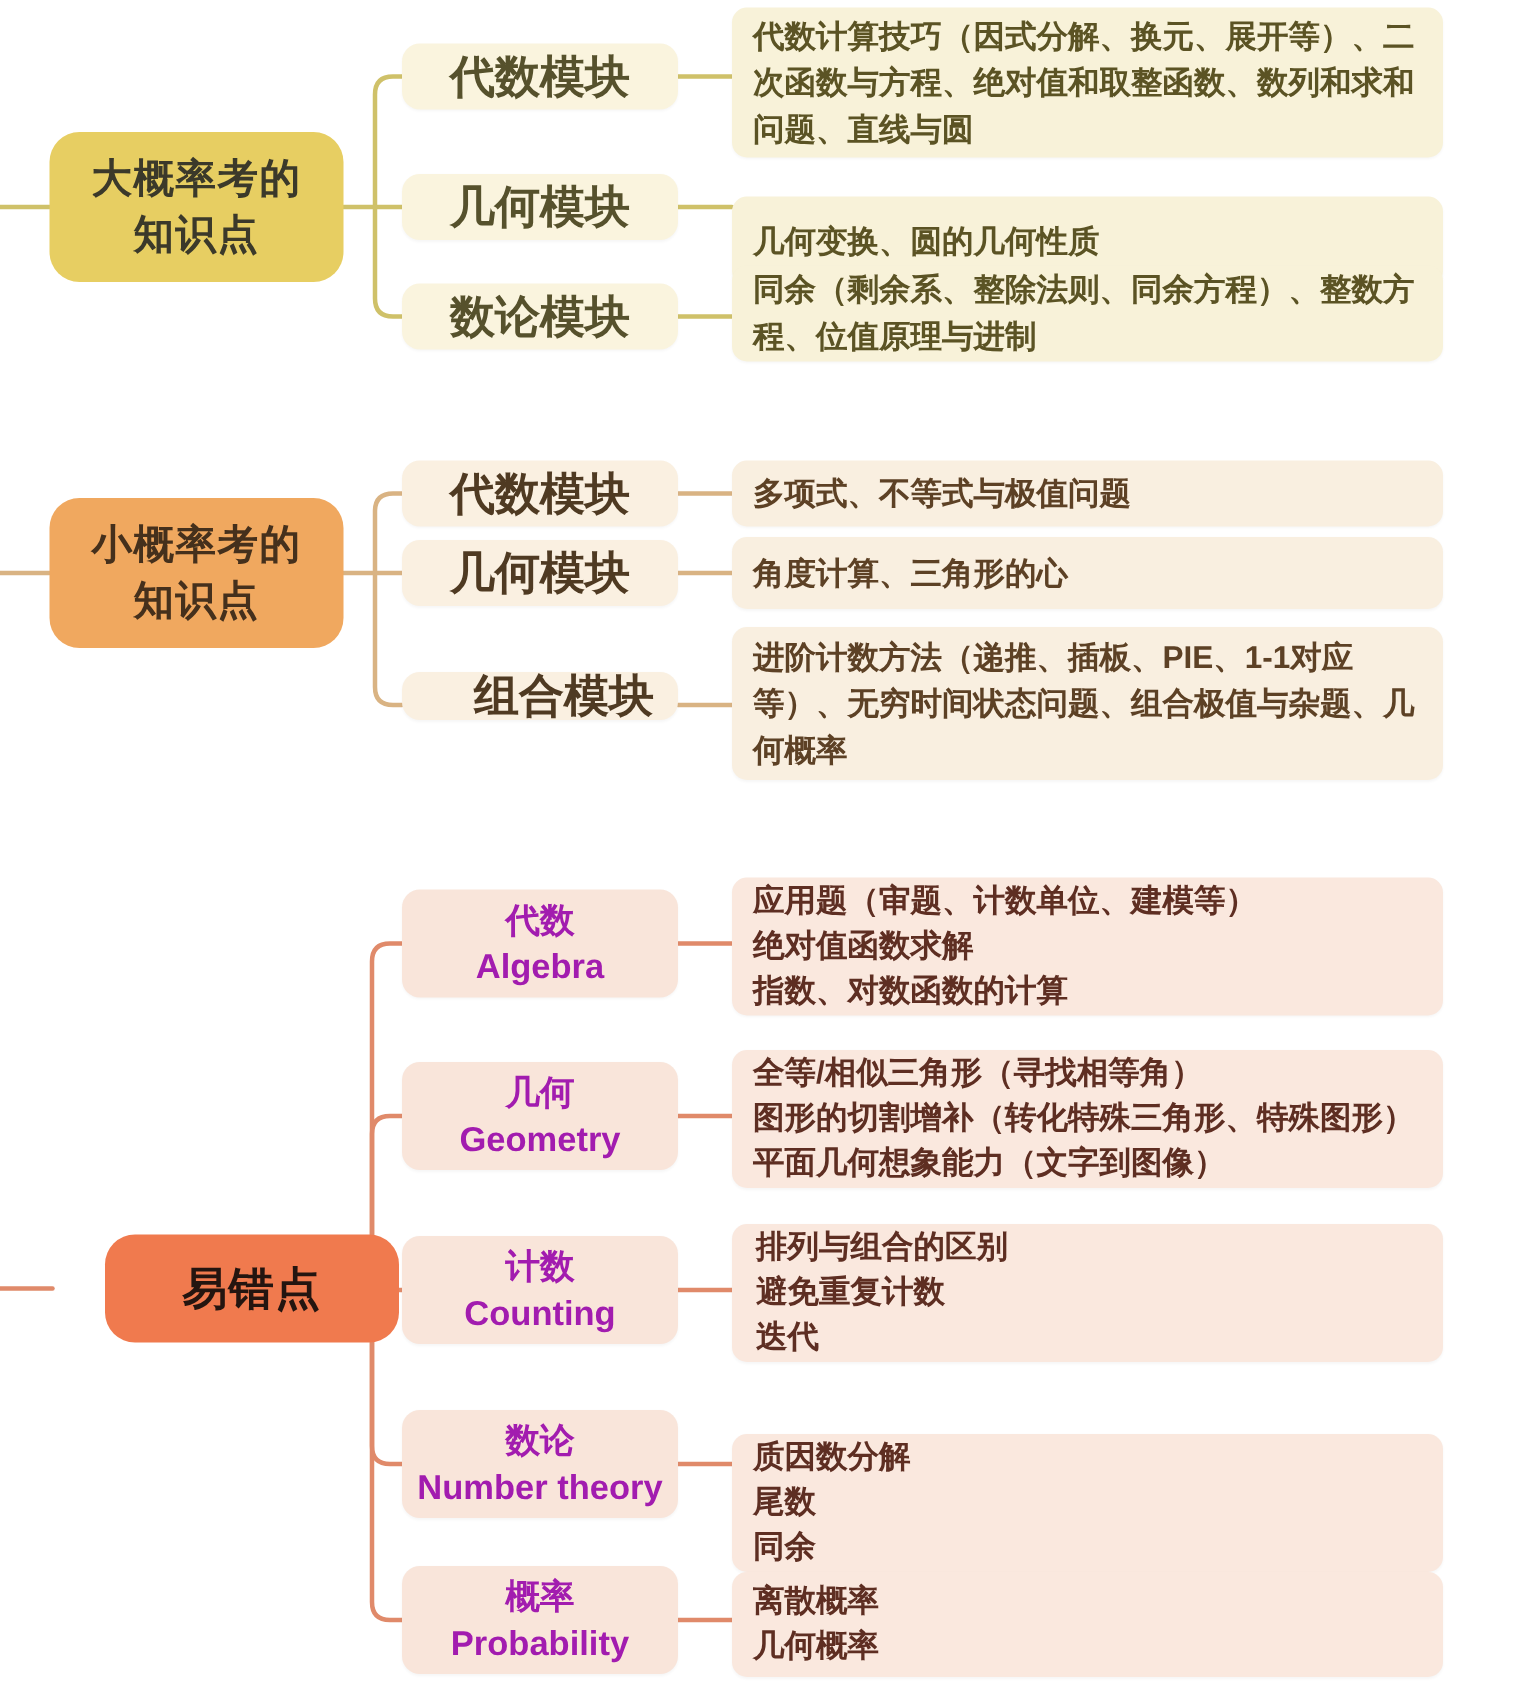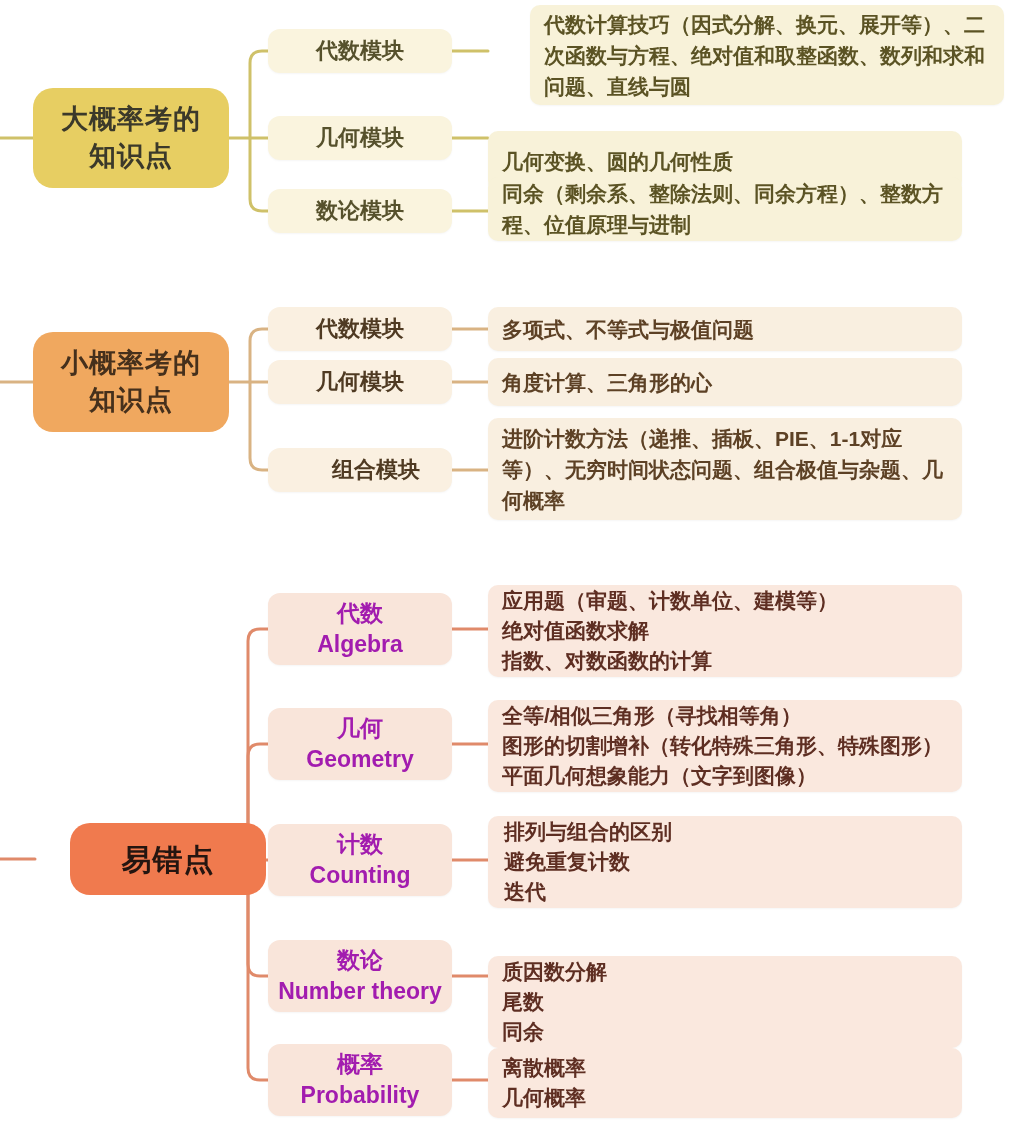--- a/index.html
+++ b/index.html
@@ -12,21 +12,21 @@
   svg.wires path{fill:none;stroke-width:3;stroke-linecap:round;}
   .node{
     position:absolute;box-sizing:border-box;
     display:flex;align-items:center;justify-content:center;
     text-align:center;white-space:pre-line;border-radius:12px;
   }
   .main{border-radius:20px;font-size:27px;line-height:37px;letter-spacing:1px;}
   .m1{color:#3b392a;}
   .m2{color:#45301c;}
   .m3{color:#241510;font-size:30px;margin-left:35px;}
-  .sub{font-size:22px;border-radius:12px;box-shadow:0 1px 2px rgba(0,0,0,0.04);}
+  .sub{font-size:30px;border-radius:12px;box-shadow:0 1px 2px rgba(0,0,0,0.04);}
   .leaf{
     justify-content:flex-start;text-align:left;
     padding:4px 14px;font-size:21px;line-height:31px;border-radius:10px;
     box-shadow:0 1px 2px rgba(0,0,0,0.04);
   }
   .t1 .sub{background:#faf4de;color:#56512c;}
   .t1 .leaf{background:#f8f2d9;color:#5b5324;}
   .t2 .sub{background:#faf0e1;color:#4f3a22;}
   .t2 .leaf{background:#f9efe0;color:#5d4125;}
   .t3 .sub{background:#f9e5da;color:#a21caf;font-size:23px;line-height:31px;}
@@ -72,40 +72,40 @@
       <path d="M452 976 H488"></path>
       <path d="M452 1080 H488"></path>
     </g>
   </svg>
 
   <div class="t1">
     <div class="node main m1" style="left: 33px; top: 88px; width: 196px; height: 100px; background-color: rgb(231, 206, 98);">大概率考的
 知识点</div>
 
     <div class="node sub" style="left:268px;top:29px;width:184px;height:44px;">代数模块</div>
-    <div class="node leaf" style="left:488px;top:5px;width:474px;height:100px;margin-left:42px;">代数计算技巧（因式分解、换元、展开等）、二次函数与方程、绝对值和取整函数、数列和求和问题、直线与圆</div>
+    <div class="node leaf" style="left:488px;top:5px;width:474px;height:100px;">代数计算技巧（因式分解、换元、展开等）、二次函数与方程、绝对值和取整函数、数列和求和问题、直线与圆</div>
 
     <div class="node sub" style="left:268px;top:116px;width:184px;height:44px;">几何模块</div>
     <div class="node leaf" style="left:488px;top:131px;width:474px;height:60px;">几何变换、圆的几何性质</div>
 
     <div class="node sub" style="left:268px;top:189px;width:184px;height:44px;">数论模块</div>
     <div class="node leaf" style="left:488px;top:177px;width:474px;height:64px;">同余（剩余系、整除法则、同余方程）、整数方程、位值原理与进制</div>
   </div>
 
   <div class="t2">
     <div class="node main m2" style="left: 33px; top: 332px; width: 196px; height: 100px; background-color: rgb(240, 168, 95);">小概率考的
 知识点</div>
 
     <div class="node sub" style="left:268px;top:307px;width:184px;height:44px;">代数模块</div>
     <div class="node leaf" style="left:488px;top:307px;width:474px;height:44px;">多项式、不等式与极值问题</div>
 
     <div class="node sub" style="left:268px;top:360px;width:184px;height:44px;">几何模块</div>
     <div class="node leaf" style="left:488px;top:358px;width:474px;height:48px;">角度计算、三角形的心</div>
 
-    <div class="node sub" style="left:268px;top:448px;width:184px;height:44px;padding-left:32px;">组合模块</div>
+    <div class="node sub" style="left:268px;top:448px;width:184px;height:32px;padding-left:32px;">组合模块</div>
     <div class="node leaf" style="left:488px;top:418px;width:474px;height:102px;">进阶计数方法（递推、插板、PIE、1-1对应等）、无穷时间状态问题、组合极值与杂题、几何概率</div>
   </div>
 
   <div class="t3">
     <div class="node main m3" style="left: 35px; top: 823px; width: 196px; height: 72px; background-color: rgb(240, 122, 78);">易错点</div>
 
     <div class="node sub" style="left:268px;top:593px;width:184px;height:72px;">代数
 Algebra</div>
     <div class="node leaf" style="left:488px;top:585px;width:474px;height:92px;">应用题（审题、计数单位、建模等）
 绝对值函数求解

